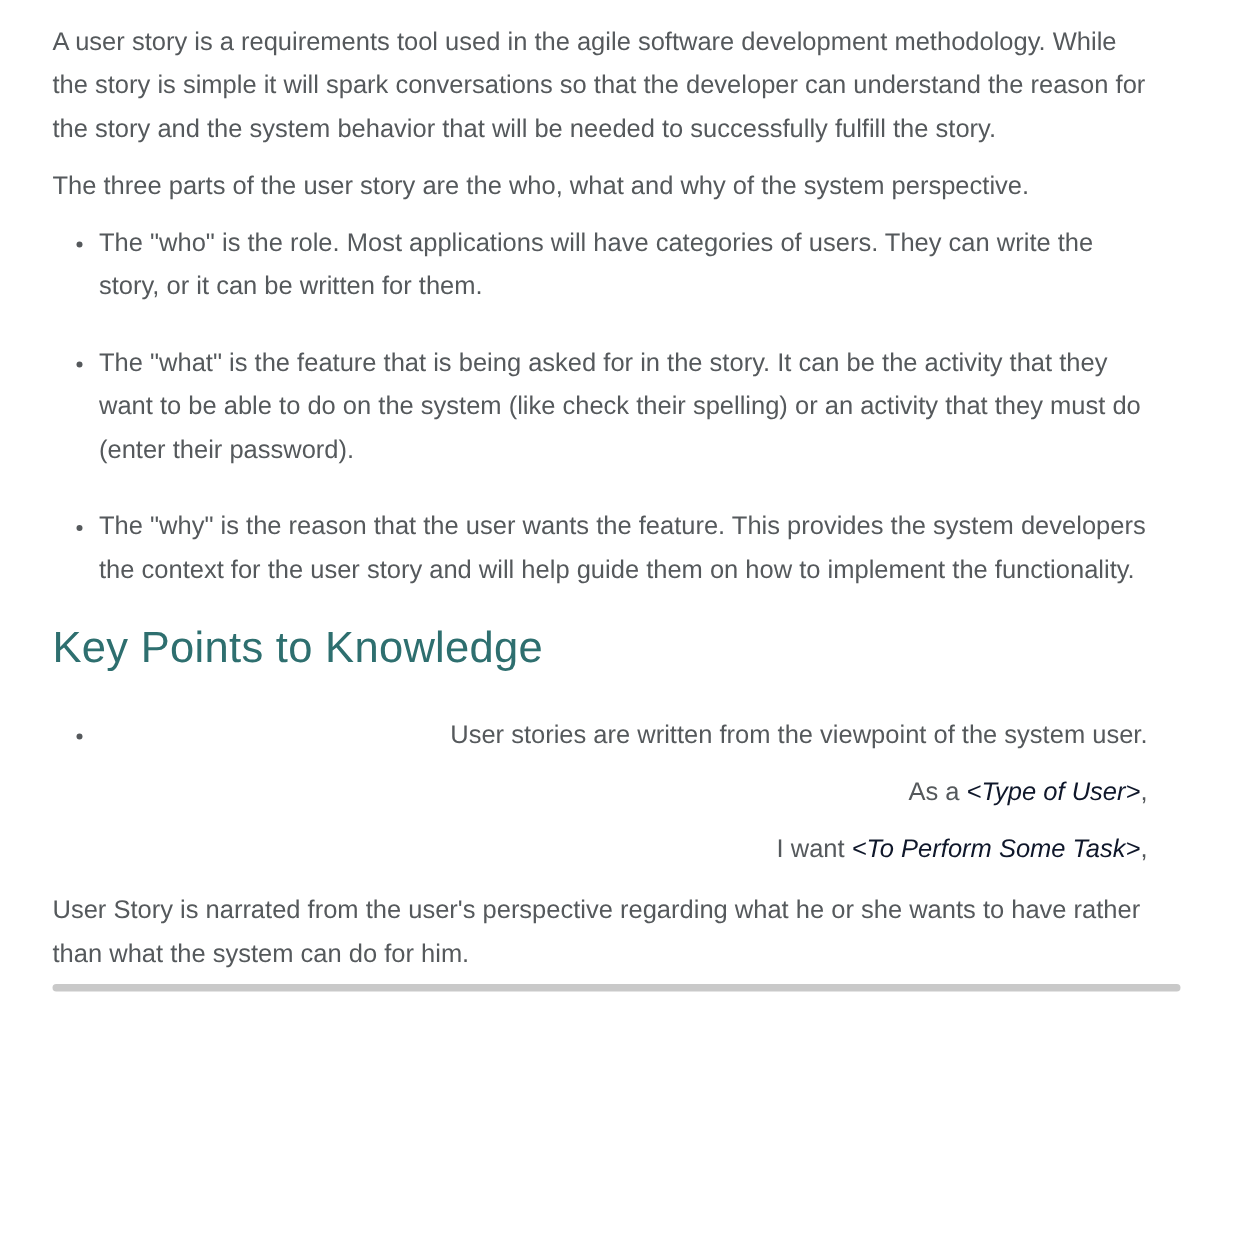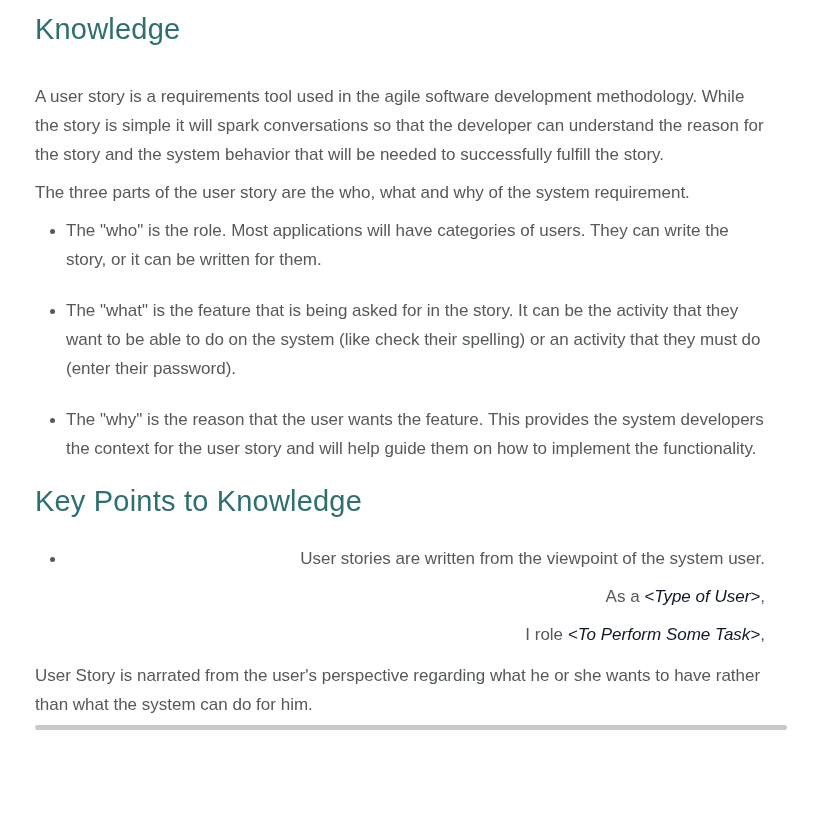--- a/index.html
+++ b/index.html
@@ -60,41 +60,40 @@
     border-radius: 3px;
     background: #c9c9c9;
   }
 </style>
 </head>
 <body>
 
 <main class="page">
   <div class="text-col">
 
-    <h1>Knowledge</h1>
 
     <p class="body-text">A user story is a requirements tool used in the agile software development methodology. While the story is simple it will spark conversations so that the developer can understand the reason for the story and the system behavior that will be needed to successfully fulfill the story.</p>
 
-    <p class="body-text">The three parts of the user story are the who, what and why of the system requirement.</p>
+    <p class="body-text">The three parts of the user story are the who, what and why of the system perspective.</p>
 
     <ul class="bullet-list">
       <li>The "who" is the role. Most applications will have categories of users. They can write the story, or it can be written for them.</li>
       <li>The "what" is the feature that is being asked for in the story. It can be the activity that they want to be able to do on the system (like check their spelling) or an activity that they must do (enter their password).</li>
       <li>The "why" is the reason that the user wants the feature. This provides the system developers the context for the user story and will help guide them on how to implement the functionality.</li>
     </ul>
 
     <h1 class="keypoints-heading">Key Points to Knowledge</h1>
 
     <ul class="bullet-list keypoints-list">
       <li>
         <p>User stories are written from the viewpoint of the system user.</p>
 
         <p class="template-line"><span>As a </span><em>&lt;Type of User&gt;</em><span>,</span></p>
 
-        <p class="template-line"><span>I role </span><em>&lt;To Perform Some Task&gt;</em><span>,</span></p>
+        <p class="template-line"><span>I want </span><em>&lt;To Perform Some Task&gt;</em><span>,</span></p>
 
       </li>
     </ul>
 
     <p class="body-text closing">User Story is narrated from the user's perspective regarding what he or she wants to have rather than what the system can do for him.</p>
   </div>
 
   <div class="scrollbar-thumb"></div>
 </main>
 

